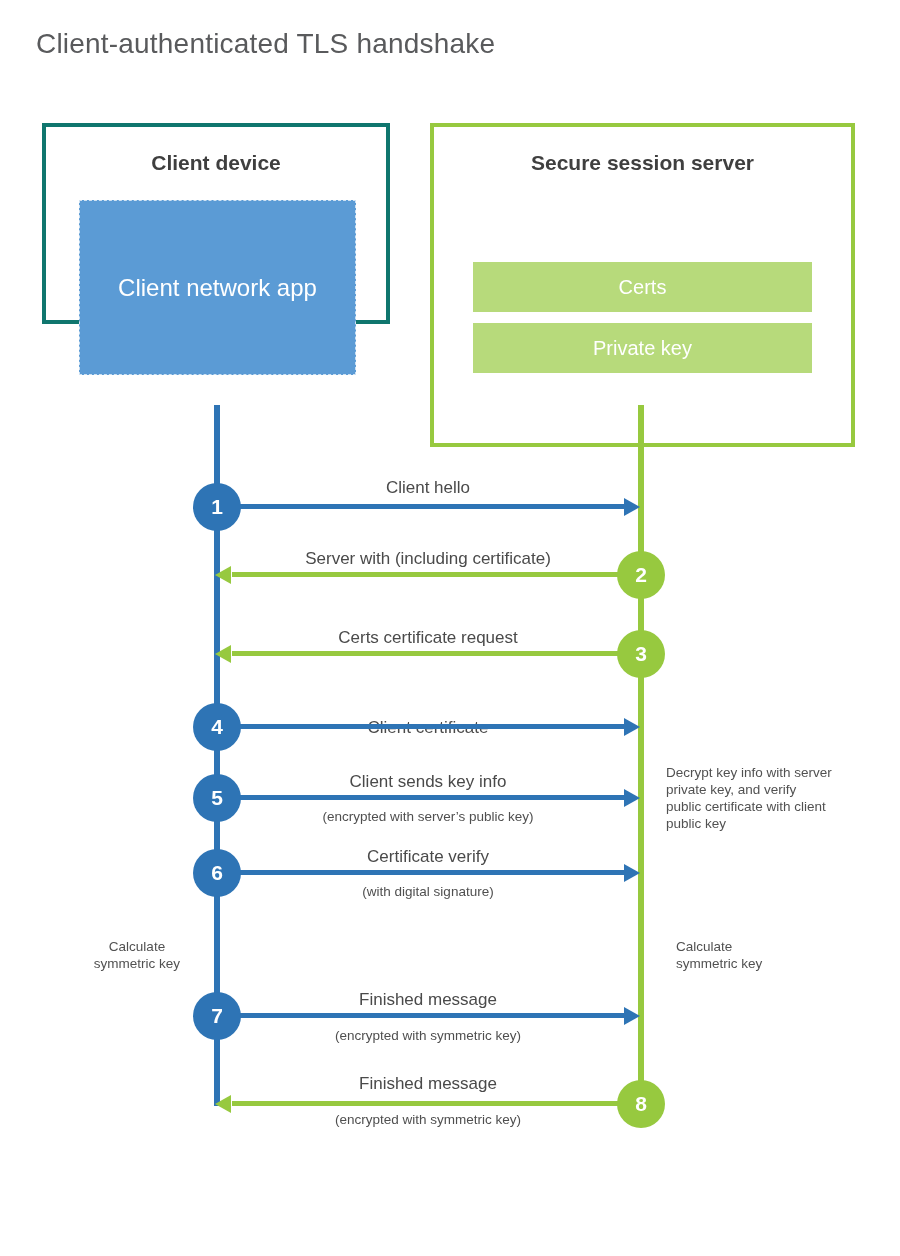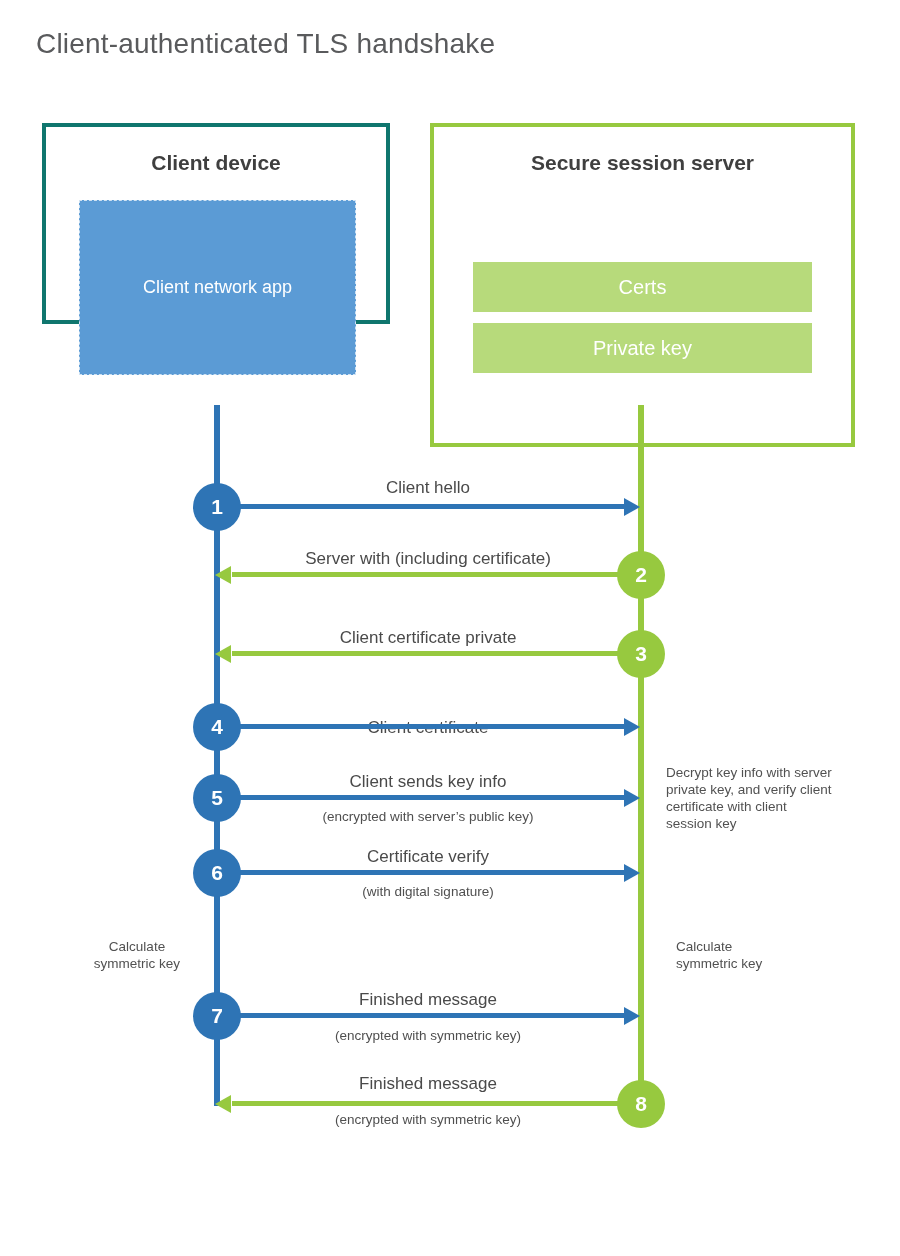--- a/index.html
+++ b/index.html
@@ -18,21 +18,21 @@
   .client-box{left:42px;top:123px;width:348px;height:201px;border:4px solid #0f766e;}
   .server-box{left:430px;top:123px;width:425px;height:324px;border:4px solid #97c93f;}
   .actor-title{
     position:absolute;left:0;top:24px;width:100%;text-align:center;
     font-size:21px;font-weight:700;color:#3f3f3f;
   }
   .client-app{
     position:absolute;left:33px;top:73px;width:277px;height:175px;
     background:#5b9bd5;border:1px dashed #cfe2f3;box-sizing:border-box;
     display:flex;align-items:center;justify-content:center;text-align:center;
-    color:#ffffff;font-size:18px;line-height:1.4;
+    color:#ffffff;font-size:24px;line-height:1.4;
   }
   .server-bar{
     position:absolute;left:39px;width:339px;height:50px;background:#b7da7b;
     display:flex;align-items:center;justify-content:center;
     color:#ffffff;font-size:20px;
   }
   
   .lifeline{width:6px;top:405px;}
   .lifeline.blue{left:214px;height:701px;background:#2e74b5;}
   .lifeline.green{left:638px;height:700px;background:#97c93f;}
@@ -88,21 +88,21 @@
 <div class="abs msg-label" style="top:478px;">Client hello</div>
 <div class="abs arrow-line blue" style="left:217px;top:504px;width:407px;"></div>
 <div class="abs arrow-head right" style="left:624px;top:498px;"></div>
 <div class="abs step-circle blue" style="left:193px;top:483px;">1</div>
 
 <div class="abs msg-label" style="top:549px;">Server with (including certificate)</div>
 <div class="abs arrow-line green" style="left:232px;top:572px;width:409px;"></div>
 <div class="abs arrow-head left" style="left:215px;top:566px;"></div>
 <div class="abs step-circle green" style="left:617px;top:551px;">2</div>
 
-<div class="abs msg-label" style="top:628px;">Client certificate private</div>
+<div class="abs msg-label" style="top:628px;">Certs certificate request</div>
 <div class="abs arrow-line green" style="left:232px;top:651px;width:409px;"></div>
 <div class="abs arrow-head left" style="left:215px;top:645px;"></div>
 <div class="abs step-circle green" style="left:617px;top:630px;">3</div>
 
 <div class="abs msg-label" style="top:718px;text-align:center;">Client certificate</div>
 <div class="abs arrow-line blue" style="left:217px;top:724px;width:407px;"></div>
 <div class="abs arrow-head right" style="left:624px;top:718px;"></div>
 <div class="abs step-circle blue" style="left:193px;top:703px;">4</div>
 
 <div class="abs msg-label" style="top:772px;">Client sends key info</div>
@@ -122,15 +122,15 @@
 <div class="abs arrow-head right" style="left:624px;top:1007px;"></div>
 <div class="abs step-circle blue" style="left:193px;top:992px;">7</div>
 <div class="abs msg-sub" style="top:1028px;">(encrypted with symmetric key)</div>
 
 <div class="abs msg-label" style="top:1074px;">Finished message</div>
 <div class="abs arrow-line green" style="left:232px;top:1101px;width:409px;"></div>
 <div class="abs arrow-head left" style="left:215px;top:1095px;"></div>
 <div class="abs step-circle green" style="left:617px;top:1080px;">8</div>
 <div class="abs msg-sub" style="top:1112px;">(encrypted with symmetric key)</div>
 
-<div class="abs note note-decrypt">Decrypt key info with server private key, and verify client certificate with client session key</div>
+<div class="abs note note-decrypt">Decrypt key info with server private key, and verify public certificate with client public key</div>
 <div class="abs note note-calc-left">Calculate symmetric key</div>
 <div class="abs note note-calc-right">Calculate symmetric key</div>
 
 </body></html>

